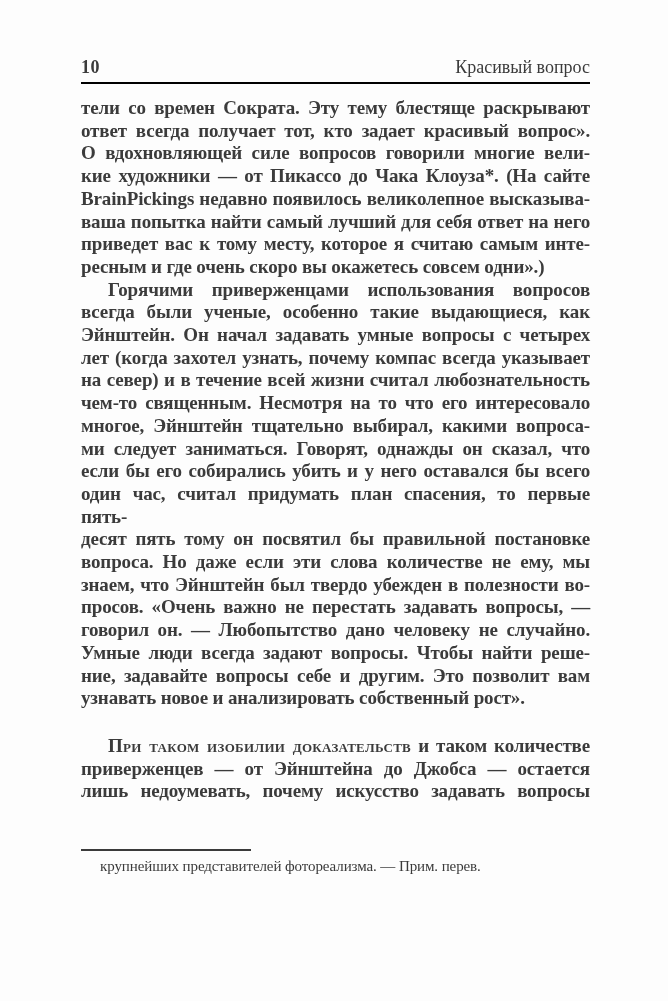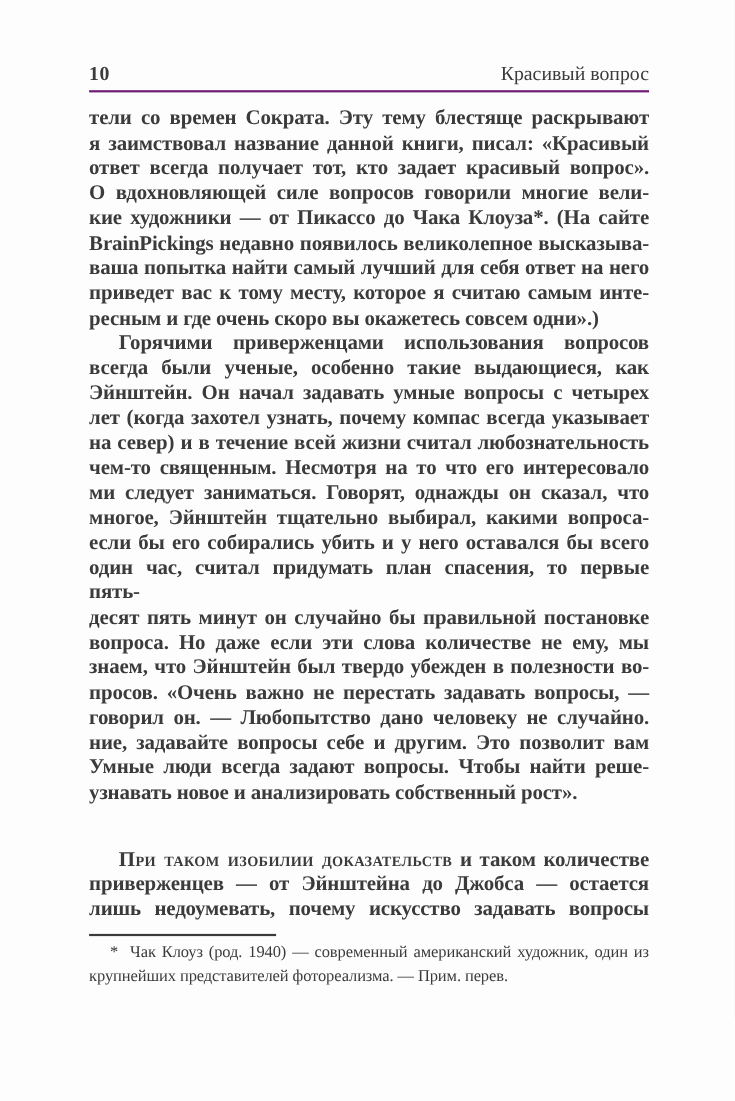--- a/index.html
+++ b/index.html
@@ -8,37 +8,37 @@
     background: #fdfdfd;
     position: relative;
     font-family: "Liberation Serif", serif;
     color: #3b3b3b;
     overflow: hidden;
     margin: 0 auto;
   }
   .content { position: absolute; left: 81px; top: 57px; width: 509px; }
   .header {
     display: flex; justify-content: space-between; align-items: center;
-    border-bottom: 2px solid #701a75;
+    border-bottom: 2px solid #000000;
     padding-bottom: 4px;
     font-size: 18px;
   }
   .page-num { font-weight: bold; letter-spacing: 0.5px; }
   .running-title { }
   .bodytext {
     margin-top: 13px;
     font-size: 19px;
     line-height: 22.7px;
     letter-spacing: -0.15px;
     font-weight: bold;
   }
   .para .line { text-align: justify; text-align-last: justify; }
   .para .line.last { text-align-last: left; }
   .para.indent .line:first-child { text-indent: 27px; }
-  .para.space-before { margin-top: 38px; }
+  .para.space-before { margin-top: 25px; }
   .smallcaps { font-variant: small-caps; letter-spacing: 0.3px; }
   .italic { }
   .footnote {
     position: absolute; left: 81px; top: 849px; width: 509px;
     font-size: 15px; line-height: 21.5px;
     letter-spacing: -0.1px;
   }
   .footnote-rule { width: 170px; border-top: 2px solid #3b3b3b; margin-bottom: 5px; }
   .footnote .line { text-align: justify; text-align-last: justify; }
   .footnote .line:first-child { text-indent: 19px; }
@@ -49,56 +49,54 @@
 
 <div class="page">
   <div class="content">
     <div class="header">
       <span class="page-num">10</span>
       <span class="running-title">Красивый вопрос</span>
     </div>
     <div class="bodytext">
         <div class="para">
           <div class="line"><span>тели со времен Сократа. Эту тему блестяще раскрывают</span></div>
-          <div class="line"><span>я заимствовал название данной книги, писал: «Красивый</span></div>
           <div class="line"><span>ответ всегда получает тот, кто задает красивый вопрос».</span></div>
           <div class="line"><span>О вдохновляющей силе вопросов говорили многие вели-</span></div>
           <div class="line"><span>кие художники — от Пикассо до Чака Клоуза*. (На сайте</span></div>
           <div class="line"><span>BrainPickings недавно появилось великолепное высказыва-</span></div>
           <div class="line"><span>ваша попытка найти самый лучший для себя ответ на него</span></div>
           <div class="line"><span>приведет вас к тому месту, которое я считаю самым инте-</span></div>
           <div class="line last"><span>ресным и где очень скоро вы окажетесь совсем одни».)</span></div>
         </div>
         <div class="para indent">
           <div class="line"><span>Горячими приверженцами использования вопросов</span></div>
           <div class="line"><span>всегда были ученые, особенно такие выдающиеся, как</span></div>
           <div class="line"><span>Эйнштейн. Он начал задавать умные вопросы с четырех</span></div>
           <div class="line"><span>лет (когда захотел узнать, почему компас всегда указывает</span></div>
           <div class="line"><span>на север) и в течение всей жизни считал любознательность</span></div>
           <div class="line"><span>чем-то священным. Несмотря на то что его интересовало</span></div>
+          <div class="line"><span>многое, Эйнштейн тщательно выбирал, какими вопроса-</span></div>
           <div class="line"><span>ми следует заниматься. Говорят, однажды он сказал, что</span></div>
-          <div class="line"><span>многое, Эйнштейн тщательно выбирал, какими вопроса-</span></div>
           <div class="line"><span>если бы его собирались убить и у него оставался бы всего</span></div>
           <div class="line"><span>один час, считал придумать план спасения, то первые пять-</span></div>
-          <div class="line"><span>десят пять минут он случайно бы правильной постановке</span></div>
+          <div class="line"><span>десят пять тому он посвятил бы правильной постановке</span></div>
           <div class="line"><span>вопроса. Но даже если эти слова количестве не ему, мы</span></div>
           <div class="line"><span>знаем, что Эйнштейн был твердо убежден в полезности во-</span></div>
           <div class="line"><span>просов. «Очень важно не перестать задавать вопросы, —</span></div>
           <div class="line"><span>говорил он. — Любопытство дано человеку не случайно.</span></div>
+          <div class="line"><span>Умные люди всегда задают вопросы. Чтобы найти реше-</span></div>
           <div class="line"><span>ние, задавайте вопросы себе и другим. Это позволит вам</span></div>
-          <div class="line"><span>Умные люди всегда задают вопросы. Чтобы найти реше-</span></div>
           <div class="line last"><span>узнавать новое и анализировать собственный рост».</span></div>
         </div>
         <div class="para indent space-before">
           <div class="line"><span class="smallcaps">При таком изобилии доказательств</span><span> и таком количестве</span></div>
           <div class="line"><span>приверженцев — от Эйнштейна до Джобса — остается</span></div>
           <div class="line"><span>лишь недоумевать, почему искусство задавать вопросы</span></div>
         </div>
       </div>
   </div>
   <div class="footnote">
     <div class="footnote-rule"></div>
     <div>
-        <div class="line"><span>*&nbsp;&nbsp;Чак Клоуз (род. 1940) — современный американский художник, один из</span></div>
         <div class="line last"><span>крупнейших представителей фотореализма. — </span><span class="italic">Прим. перев.</span></div>
       </div>
   </div>
 </div>
 
 </body></html>

